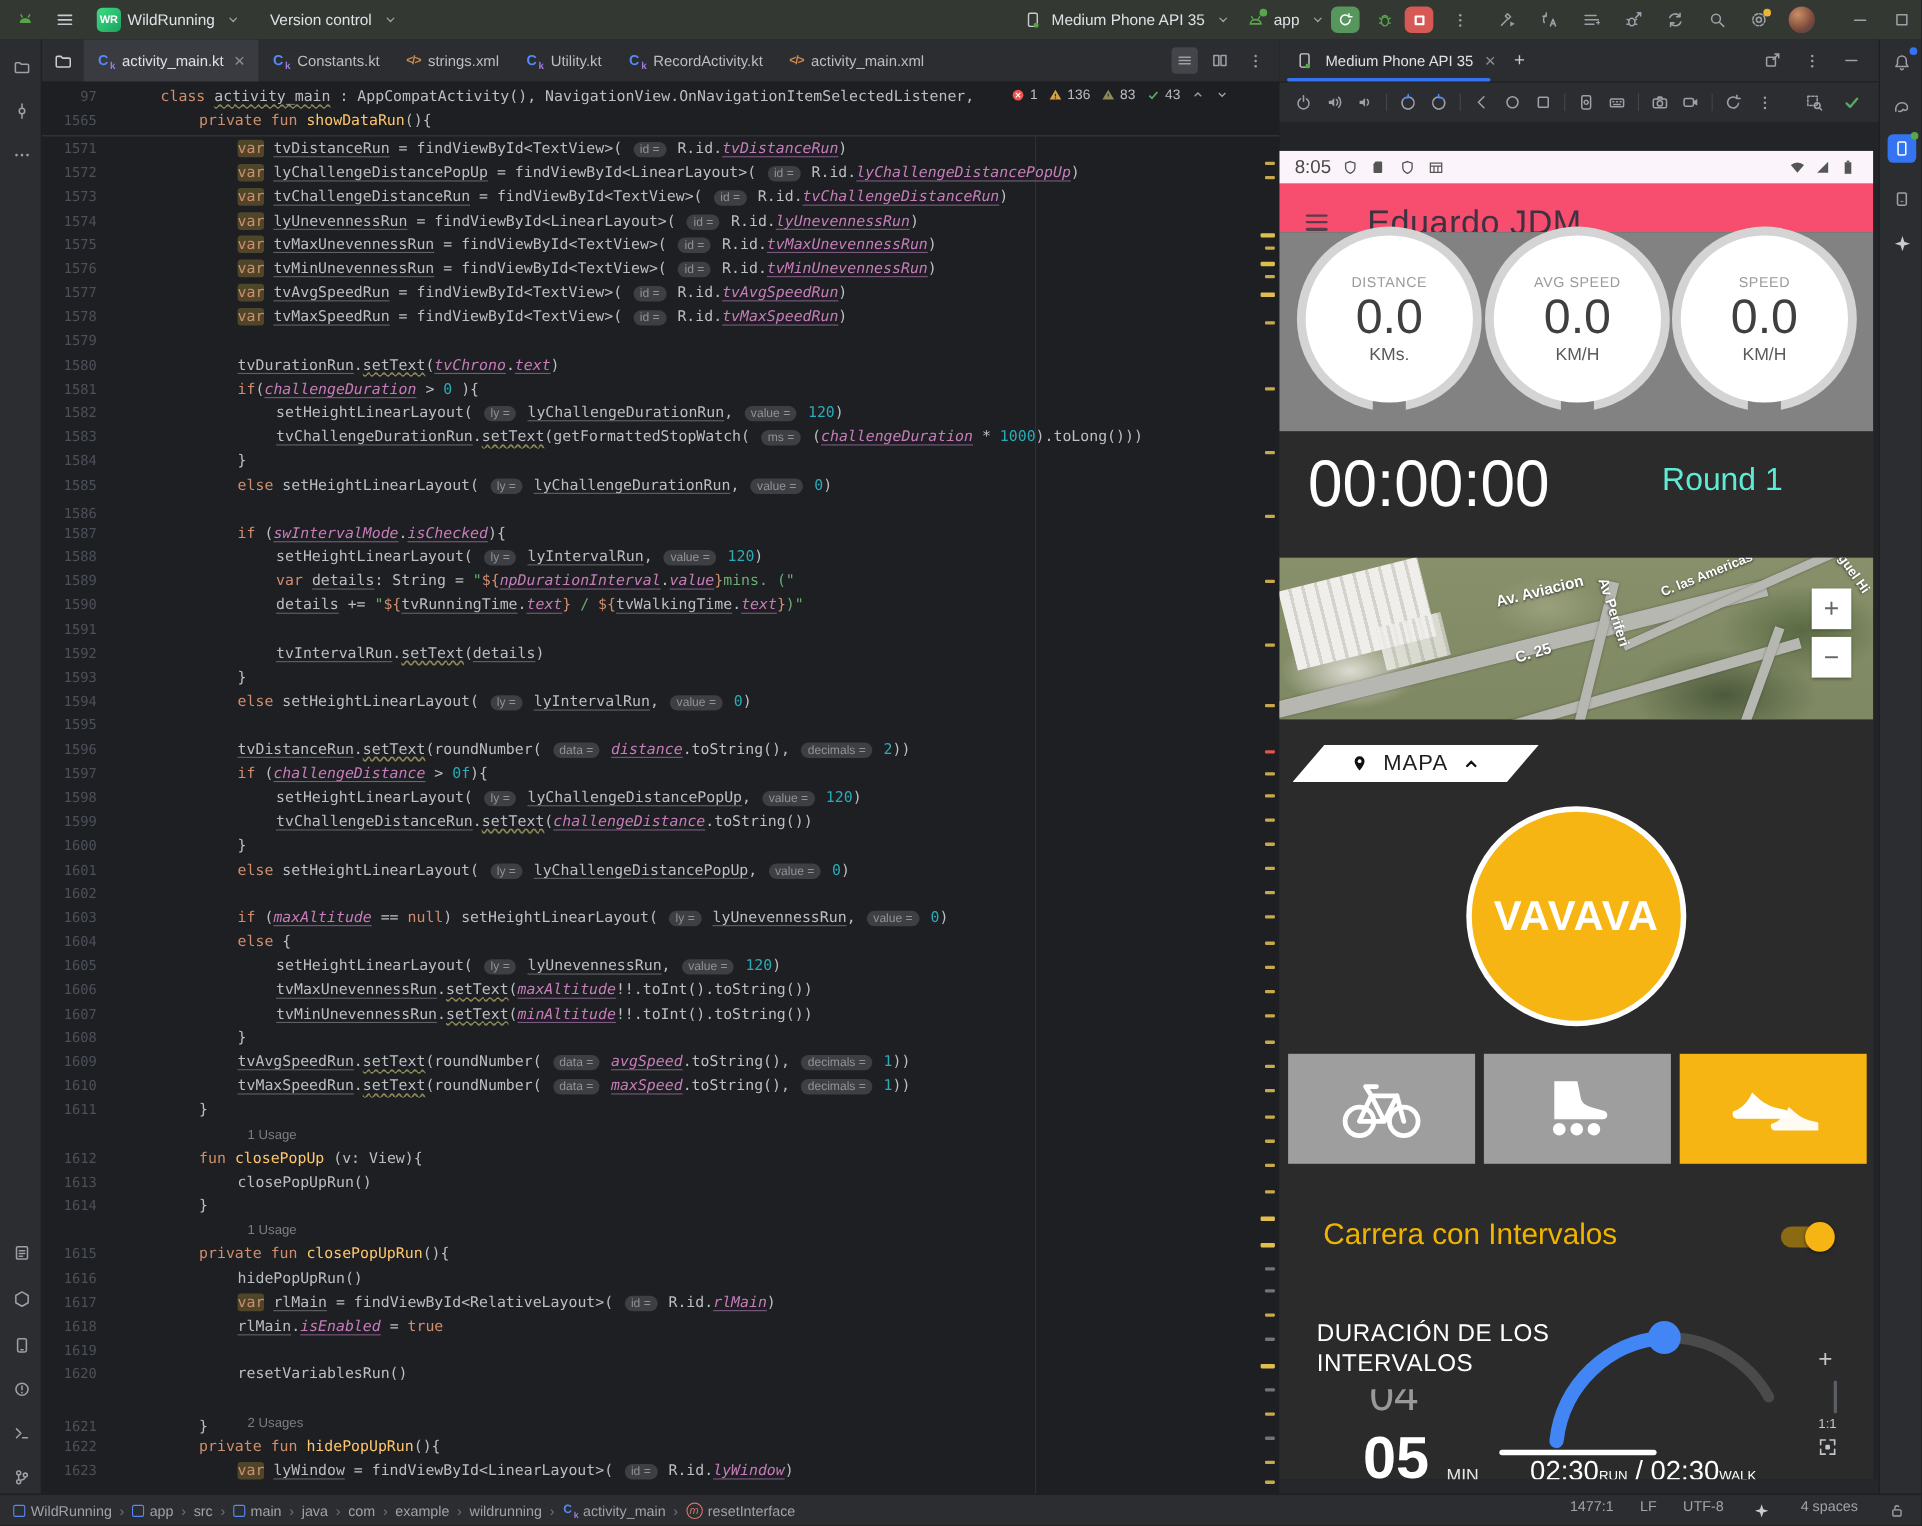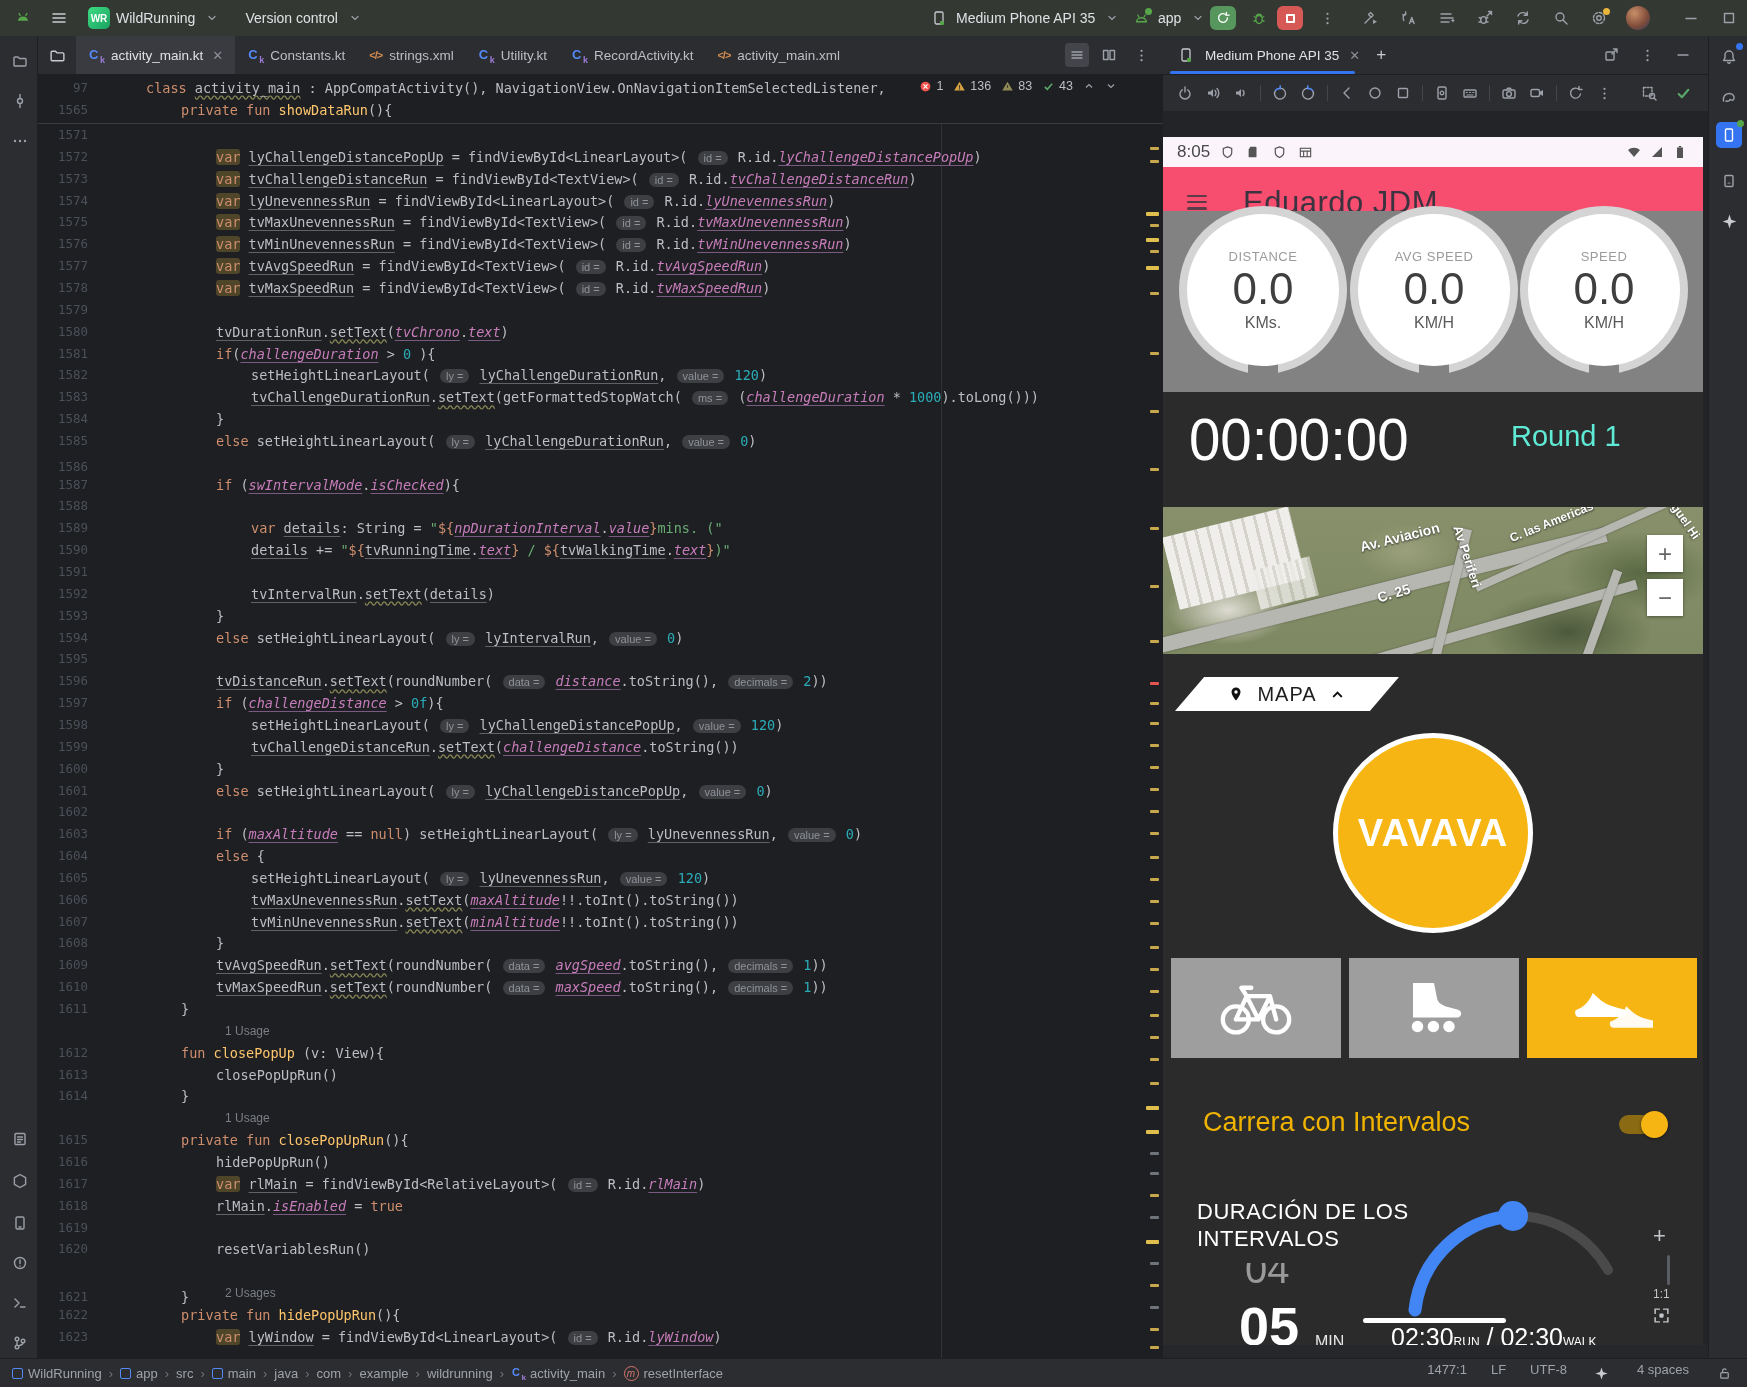--- a/index.html
+++ b/index.html
@@ -402,38 +402,38 @@
             <circle cx="8" cy="8" r="1.2"></circle>
             <circle cx="8" cy="13" r="1.2"></circle>
           </svg>
         </div>
       </div>
   </div>
 
   <div id="editor" class="abs">
     <div id="guide"></div>
     <div id="code-rows">
-        <div class="crow" style="top: 49px;"><span class="lnum">1571</span></div>
+        <div class="crow" style="top: 49px;"><span class="lnum">1571</span><span class="codeln" style="left: 178px;"><span class="tk-kh">var</span><span> </span><span class="tk-u">tvDistanceRun</span><span> = findViewById&lt;TextView&gt;( </span><span class="tk-h">id =</span><span> R.id.</span><span class="tk-pr">tvDistanceRun</span><span>)</span></span></div>
         <div class="crow" style="top: 70.85px;"><span class="lnum">1572</span><span class="codeln" style="left: 178px;"><span class="tk-kh">var</span><span> </span><span class="tk-u">lyChallengeDistancePopUp</span><span> = findViewById&lt;LinearLayout&gt;( </span><span class="tk-h">id =</span><span> R.id.</span><span class="tk-pr">lyChallengeDistancePopUp</span><span>)</span></span></div>
         <div class="crow" style="top: 92.7px;"><span class="lnum">1573</span><span class="codeln" style="left: 178px;"><span class="tk-kh">var</span><span> </span><span class="tk-u">tvChallengeDistanceRun</span><span> = findViewById&lt;TextView&gt;( </span><span class="tk-h">id =</span><span> R.id.</span><span class="tk-pr">tvChallengeDistanceRun</span><span>)</span></span></div>
         <div class="crow" style="top: 114.55px;"><span class="lnum">1574</span><span class="codeln" style="left: 178px;"><span class="tk-kh">var</span><span> </span><span class="tk-u">lyUnevennessRun</span><span> = findViewById&lt;LinearLayout&gt;( </span><span class="tk-h">id =</span><span> R.id.</span><span class="tk-pr">lyUnevennessRun</span><span>)</span></span></div>
         <div class="crow" style="top: 136.4px;"><span class="lnum">1575</span><span class="codeln" style="left: 178px;"><span class="tk-kh">var</span><span> </span><span class="tk-u">tvMaxUnevennessRun</span><span> = findViewById&lt;TextView&gt;( </span><span class="tk-h">id =</span><span> R.id.</span><span class="tk-pr">tvMaxUnevennessRun</span><span>)</span></span></div>
         <div class="crow" style="top: 158.25px;"><span class="lnum">1576</span><span class="codeln" style="left: 178px;"><span class="tk-kh">var</span><span> </span><span class="tk-u">tvMinUnevennessRun</span><span> = findViewById&lt;TextView&gt;( </span><span class="tk-h">id =</span><span> R.id.</span><span class="tk-pr">tvMinUnevennessRun</span><span>)</span></span></div>
         <div class="crow" style="top: 180.1px;"><span class="lnum">1577</span><span class="codeln" style="left: 178px;"><span class="tk-kh">var</span><span> </span><span class="tk-u">tvAvgSpeedRun</span><span> = findViewById&lt;TextView&gt;( </span><span class="tk-h">id =</span><span> R.id.</span><span class="tk-pr">tvAvgSpeedRun</span><span>)</span></span></div>
         <div class="crow" style="top: 201.95px;"><span class="lnum">1578</span><span class="codeln" style="left: 178px;"><span class="tk-kh">var</span><span> </span><span class="tk-u">tvMaxSpeedRun</span><span> = findViewById&lt;TextView&gt;( </span><span class="tk-h">id =</span><span> R.id.</span><span class="tk-pr">tvMaxSpeedRun</span><span>)</span></span></div>
         <div class="crow" style="top: 223.8px;"><span class="lnum">1579</span><span class="codeln" style="left: 178px;"></span></div>
         <div class="crow" style="top: 245.65px;"><span class="lnum">1580</span><span class="codeln" style="left: 178px;"><span class="tk-u">tvDurationRun</span><span>.</span><span class="tk-uw">setText</span><span>(</span><span class="tk-pr">tvChrono</span><span>.</span><span class="tk-pr">text</span><span>)</span></span></div>
         <div class="crow" style="top: 267.5px;"><span class="lnum">1581</span><span class="codeln" style="left: 178px;"><span class="tk-k">if</span><span>(</span><span class="tk-pr">challengeDuration</span><span> &gt; </span><span class="tk-n">0</span><span> ){</span></span></div>
         <div class="crow" style="top: 289.35px;"><span class="lnum">1582</span><span class="codeln" style="left: 213px;"><span>setHeightLinearLayout( </span><span class="tk-h">ly =</span><span> </span><span class="tk-u">lyChallengeDurationRun</span><span>, </span><span class="tk-h">value =</span><span> </span><span class="tk-n">120</span><span>)</span></span></div>
         <div class="crow" style="top: 311.2px;"><span class="lnum">1583</span><span class="codeln" style="left: 213px;"><span class="tk-u">tvChallengeDurationRun</span><span>.</span><span class="tk-uw">setText</span><span>(getFormattedStopWatch( </span><span class="tk-h">ms =</span><span> (</span><span class="tk-pr">challengeDuration</span><span> * </span><span class="tk-n">1000</span><span>).toLong()))</span></span></div>
         <div class="crow" style="top: 333.05px;"><span class="lnum">1584</span><span class="codeln" style="left: 178px;"><span>}</span></span></div>
         <div class="crow" style="top: 354.9px;"><span class="lnum">1585</span><span class="codeln" style="left: 178px;"><span class="tk-k">else</span><span> setHeightLinearLayout( </span><span class="tk-h">ly =</span><span> </span><span class="tk-u">lyChallengeDurationRun</span><span>, </span><span class="tk-h">value =</span><span> </span><span class="tk-n">0</span><span>)</span></span></div>
         <div class="crow" style="top: 381px;"><span class="lnum">1586</span><span class="codeln" style="left: 178px;"></span></div>
         <div class="crow" style="top: 398.6px;"><span class="lnum">1587</span><span class="codeln" style="left: 178px; text-align: right;"><span class="tk-k">if</span><span> (</span><span class="tk-pr">swIntervalMode</span><span>.</span><span class="tk-pr">isChecked</span><span>){</span></span></div>
-        <div class="crow" style="top: 420.45px;"><span class="lnum">1588</span></div>
+        <div class="crow" style="top: 420.45px;"><span class="lnum">1588</span><span class="codeln" style="left: 213px;"><span>setHeightLinearLayout( </span><span class="tk-h">ly =</span><span> </span><span class="tk-u">lyIntervalRun</span><span>, </span><span class="tk-h">value =</span><span> </span><span class="tk-n">120</span><span>)</span></span></div>
         <div class="crow" style="top: 442.3px;"><span class="lnum">1589</span><span class="codeln" style="left: 213px;"><span class="tk-k">var</span><span> </span><span class="tk-u">details</span><span>: String = </span><span class="tk-s">"</span><span class="tk-t">${</span><span class="tk-pr">npDurationInterval</span><span>.</span><span class="tk-pr">value</span><span class="tk-t">}</span><span class="tk-s">mins. ("</span></span></div>
         <div class="crow" style="top: 464.15px;"><span class="lnum">1590</span><span class="codeln" style="left: 213px;"><span class="tk-u">details</span><span> += </span><span class="tk-s">"</span><span class="tk-t">${</span><span class="tk-u">tvRunningTime</span><span>.</span><span class="tk-pr">text</span><span class="tk-t">}</span><span class="tk-s"> / </span><span class="tk-t">${</span><span class="tk-u">tvWalkingTime</span><span>.</span><span class="tk-pr">text</span><span class="tk-t">}</span><span class="tk-s">)"</span></span></div>
         <div class="crow" style="top: 486px;"><span class="lnum">1591</span><span class="codeln" style="left: 213px;"></span></div>
         <div class="crow" style="top: 507.85px;"><span class="lnum">1592</span><span class="codeln" style="left: 213px;"><span class="tk-u">tvIntervalRun</span><span>.</span><span class="tk-uw">setText</span><span>(</span><span class="tk-u">details</span><span>)</span></span></div>
         <div class="crow" style="top: 529.7px;"><span class="lnum">1593</span><span class="codeln" style="left: 178px;"><span>}</span></span></div>
         <div class="crow" style="top: 551.55px;"><span class="lnum">1594</span><span class="codeln" style="left: 178px;"><span class="tk-k">else</span><span> setHeightLinearLayout( </span><span class="tk-h">ly =</span><span> </span><span class="tk-u">lyIntervalRun</span><span>, </span><span class="tk-h">value =</span><span> </span><span class="tk-n">0</span><span>)</span></span></div>
         <div class="crow" style="top: 573.4px;"><span class="lnum">1595</span><span class="codeln" style="left: 178px;"></span></div>
         <div class="crow" style="top: 595.25px;"><span class="lnum">1596</span><span class="codeln" style="left: 178px;"><span class="tk-u">tvDistanceRun</span><span>.</span><span class="tk-uw">setText</span><span>(roundNumber( </span><span class="tk-h">data =</span><span> </span><span class="tk-pr">distance</span><span>.toString(), </span><span class="tk-h">decimals =</span><span> </span><span class="tk-n">2</span><span>))</span></span></div>
         <div class="crow" style="top: 617.1px;"><span class="lnum">1597</span><span class="codeln" style="left: 178px;"><span class="tk-k">if</span><span> (</span><span class="tk-pr">challengeDistance</span><span> &gt; </span><span class="tk-n">0f</span><span>){</span></span></div>
         <div class="crow" style="top: 638.95px;"><span class="lnum">1598</span><span class="codeln" style="left: 213px;"><span>setHeightLinearLayout( </span><span class="tk-h">ly =</span><span> </span><span class="tk-u">lyChallengeDistancePopUp</span><span>, </span><span class="tk-h">value =</span><span> </span><span class="tk-n">120</span><span>)</span></span></div>

